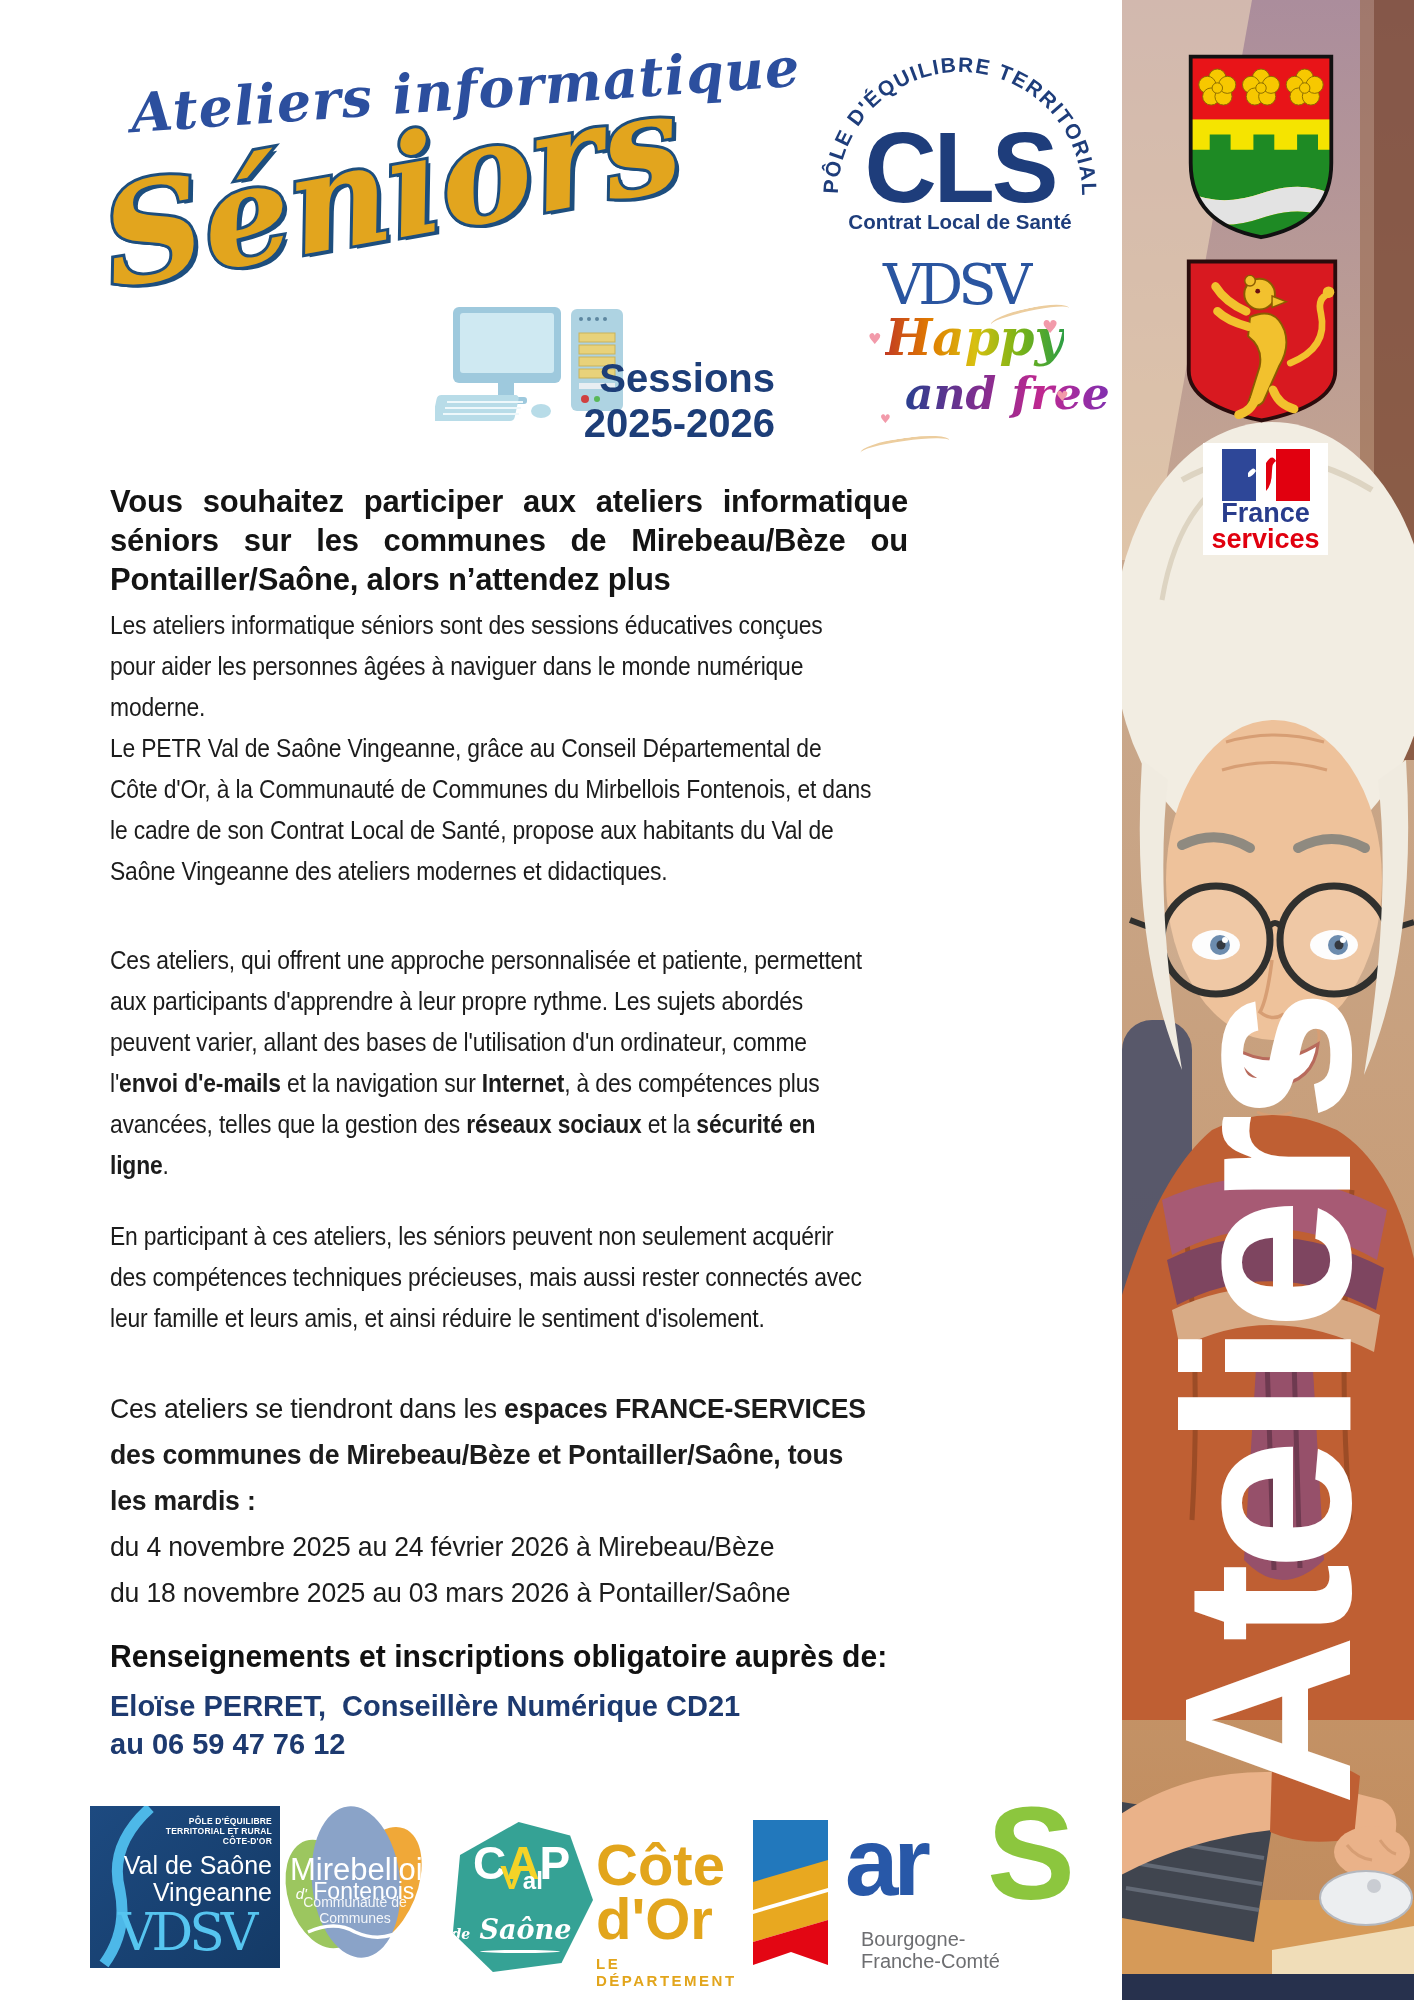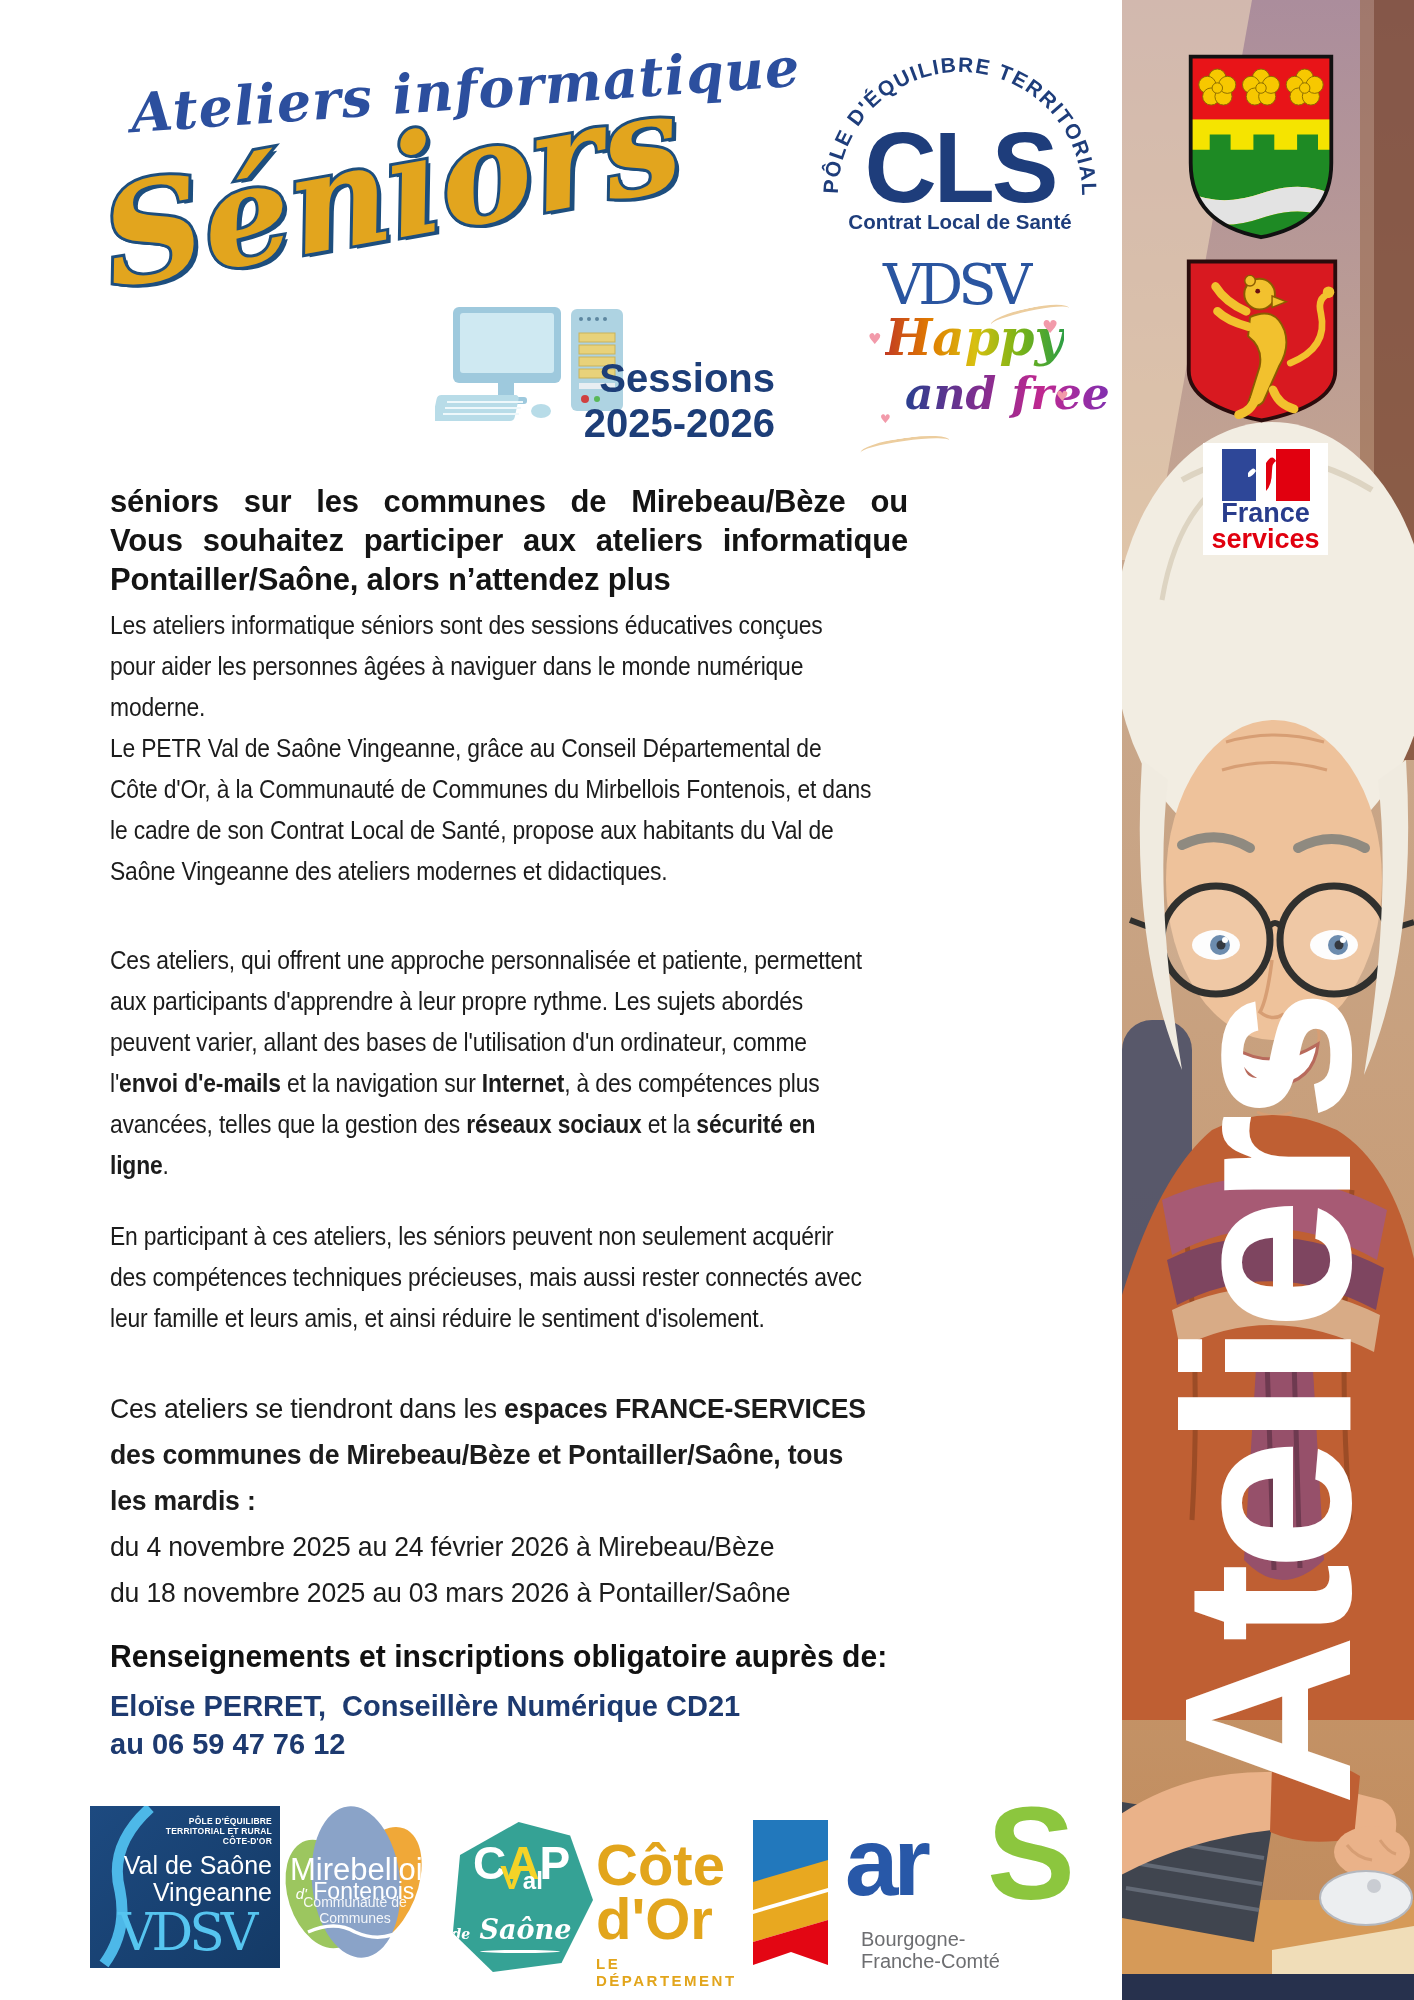--- a/index.html
+++ b/index.html
@@ -125,22 +125,22 @@
   <div class="abs happy1" style="left:885px;top:308px;">Happy</div>
   <div class="abs happy2" style="left:905px;top:368px;">and free</div>
   <span class="abs heart" style="left:868px;top:330px;font-size:15px;">♥</span>
   <span class="abs heart" style="left:1042px;top:316px;font-size:18px;">♥</span>
   <span class="abs heart" style="left:1056px;top:388px;font-size:14px;">♥</span>
   <span class="abs heart" style="left:880px;top:412px;font-size:12px;">♥</span>
   <hr class="abs swoosh" style="left:990px;top:300px;width:80px;transform:rotate(-12deg);">
   <hr class="abs swoosh" style="left:860px;top:430px;width:90px;transform:rotate(-8deg);">
 
   <div class="abs heading" style="left:110px;top:482px;">
+      <div class="line">Vous souhaitez participer aux ateliers informatique</div>
       <div class="line">séniors sur les communes de Mirebeau/Bèze ou</div>
-      <div class="line">Vous souhaitez participer aux ateliers informatique</div>
       <div class="line">Pontailler/Saône, alors n’attendez plus</div>
     </div>
 
   <div class="abs para" style="left:110px;top:605px;">
       <div class="line">Les ateliers informatique séniors sont des sessions éducatives conçues</div>
       <div class="line">pour aider les personnes âgées à naviguer dans le monde numérique</div>
       <div class="line">moderne.</div>
       <div class="line">Le PETR Val de Saône Vingeanne, grâce au Conseil Départemental de</div>
       <div class="line">Côte d'Or, à la Communauté de Communes du Mirbellois Fontenois, et dans</div>
       <div class="line">le cadre de son Contrat Local de Santé, propose aux habitants du Val de</div>

